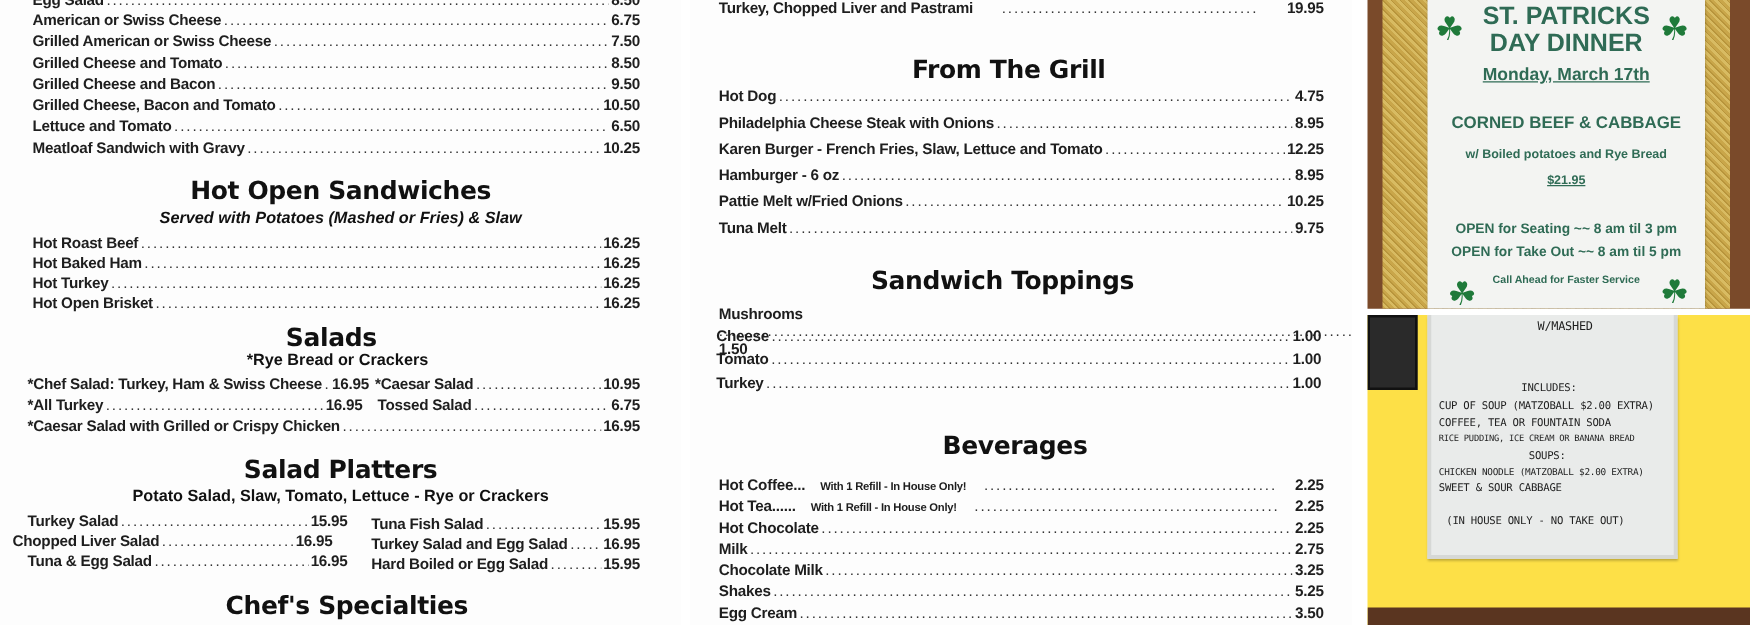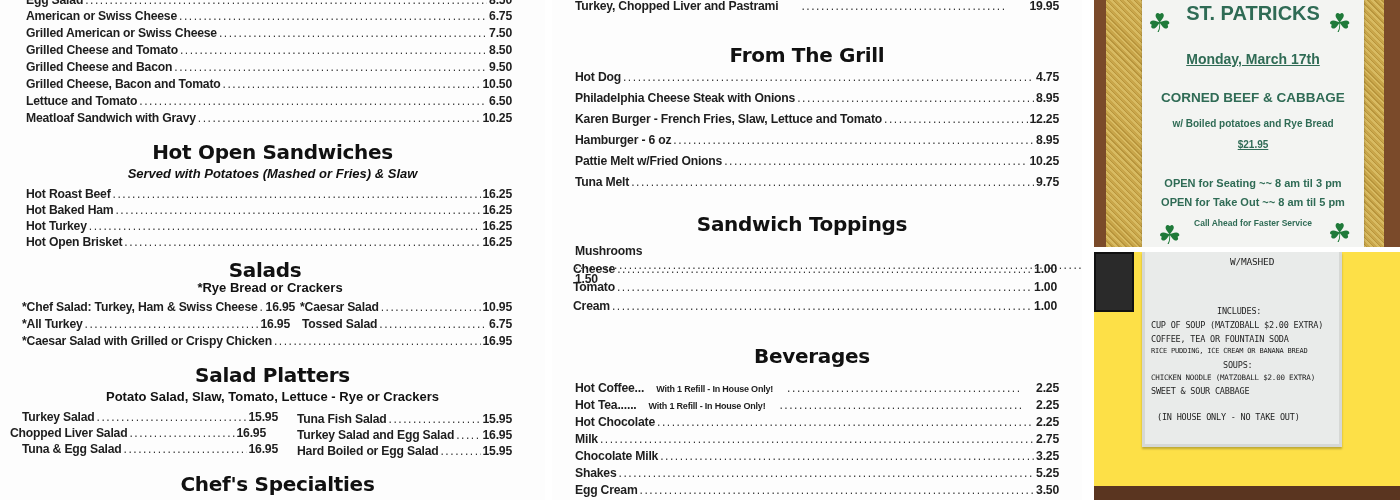--- a/index.html
+++ b/index.html
@@ -218,21 +218,21 @@
       <span class="name">Cheese</span>
       <span class="dots"></span>
       <span class="price">1.00</span>
     </div>
   <div class="row" style="left:21px;top:280px;width:484px;">
       <span class="name">Tomato</span>
       <span class="dots"></span>
       <span class="price">1.00</span>
     </div>
   <div class="row" style="left:21px;top:299px;width:484px;">
-      <span class="name">Cream</span>
+      <span class="name">Turkey</span>
       <span class="dots"></span>
       <span class="price">1.00</span>
     </div>
 
   <div class="heading" style="left:0;top:344px;width:520px;">Beverages</div>
   <div class="row" style="left:23px;top:381px;width:484px;">
       <span class="name">Hot Coffee...</span>
       <span class="note">With 1 Refill - In House Only!</span>
       <span class="dots" style="margin-left:14px;margin-right:14px;"></span>
       <span class="price">2.25</span>
@@ -269,20 +269,21 @@
       <span class="price">3.50</span>
     </div>
 </div>
 
 <div class="panel" id="gap-strip"></div>
 
 <div class="panel" id="photo-sign">
   <div class="glitter" style="left:12px;top:0;width:278px;height:247px;"></div>
   <div class="paper">
     <div class="sign-text" style="top:2px;font-size:20px;">ST. PATRICKS</div>
+    <div class="sign-text" style="top:24px;font-size:20px;">DAY DINNER</div>
     <div class="sign-text" style="top:51px;font-size:14px;text-decoration:underline;">Monday,  March 17th</div>
     <div class="sign-text" style="top:90px;font-size:13.5px;">CORNED BEEF &amp; CABBAGE</div>
     <div class="sign-text" style="top:118px;font-size:10px;">w/ Boiled potatoes and Rye Bread</div>
     <div class="sign-text" style="top:139px;font-size:10px;text-decoration:underline;">$21.95</div>
     <div class="sign-text" style="top:177px;font-size:11px;">OPEN for Seating  ~~ 8 am til 3 pm</div>
     <div class="sign-text" style="top:196px;font-size:11px;">OPEN for Take Out ~~ 8 am til 5 pm</div>
     <div class="sign-text" style="top:218px;font-size:8.5px;">Call Ahead for Faster Service</div>
     <span class="shamrock" style="left:6px;top:10px;">☘</span>
     <span class="shamrock" style="left:186px;top:10px;">☘</span>
     <span class="shamrock" style="left:16px;top:222px;">☘</span>

